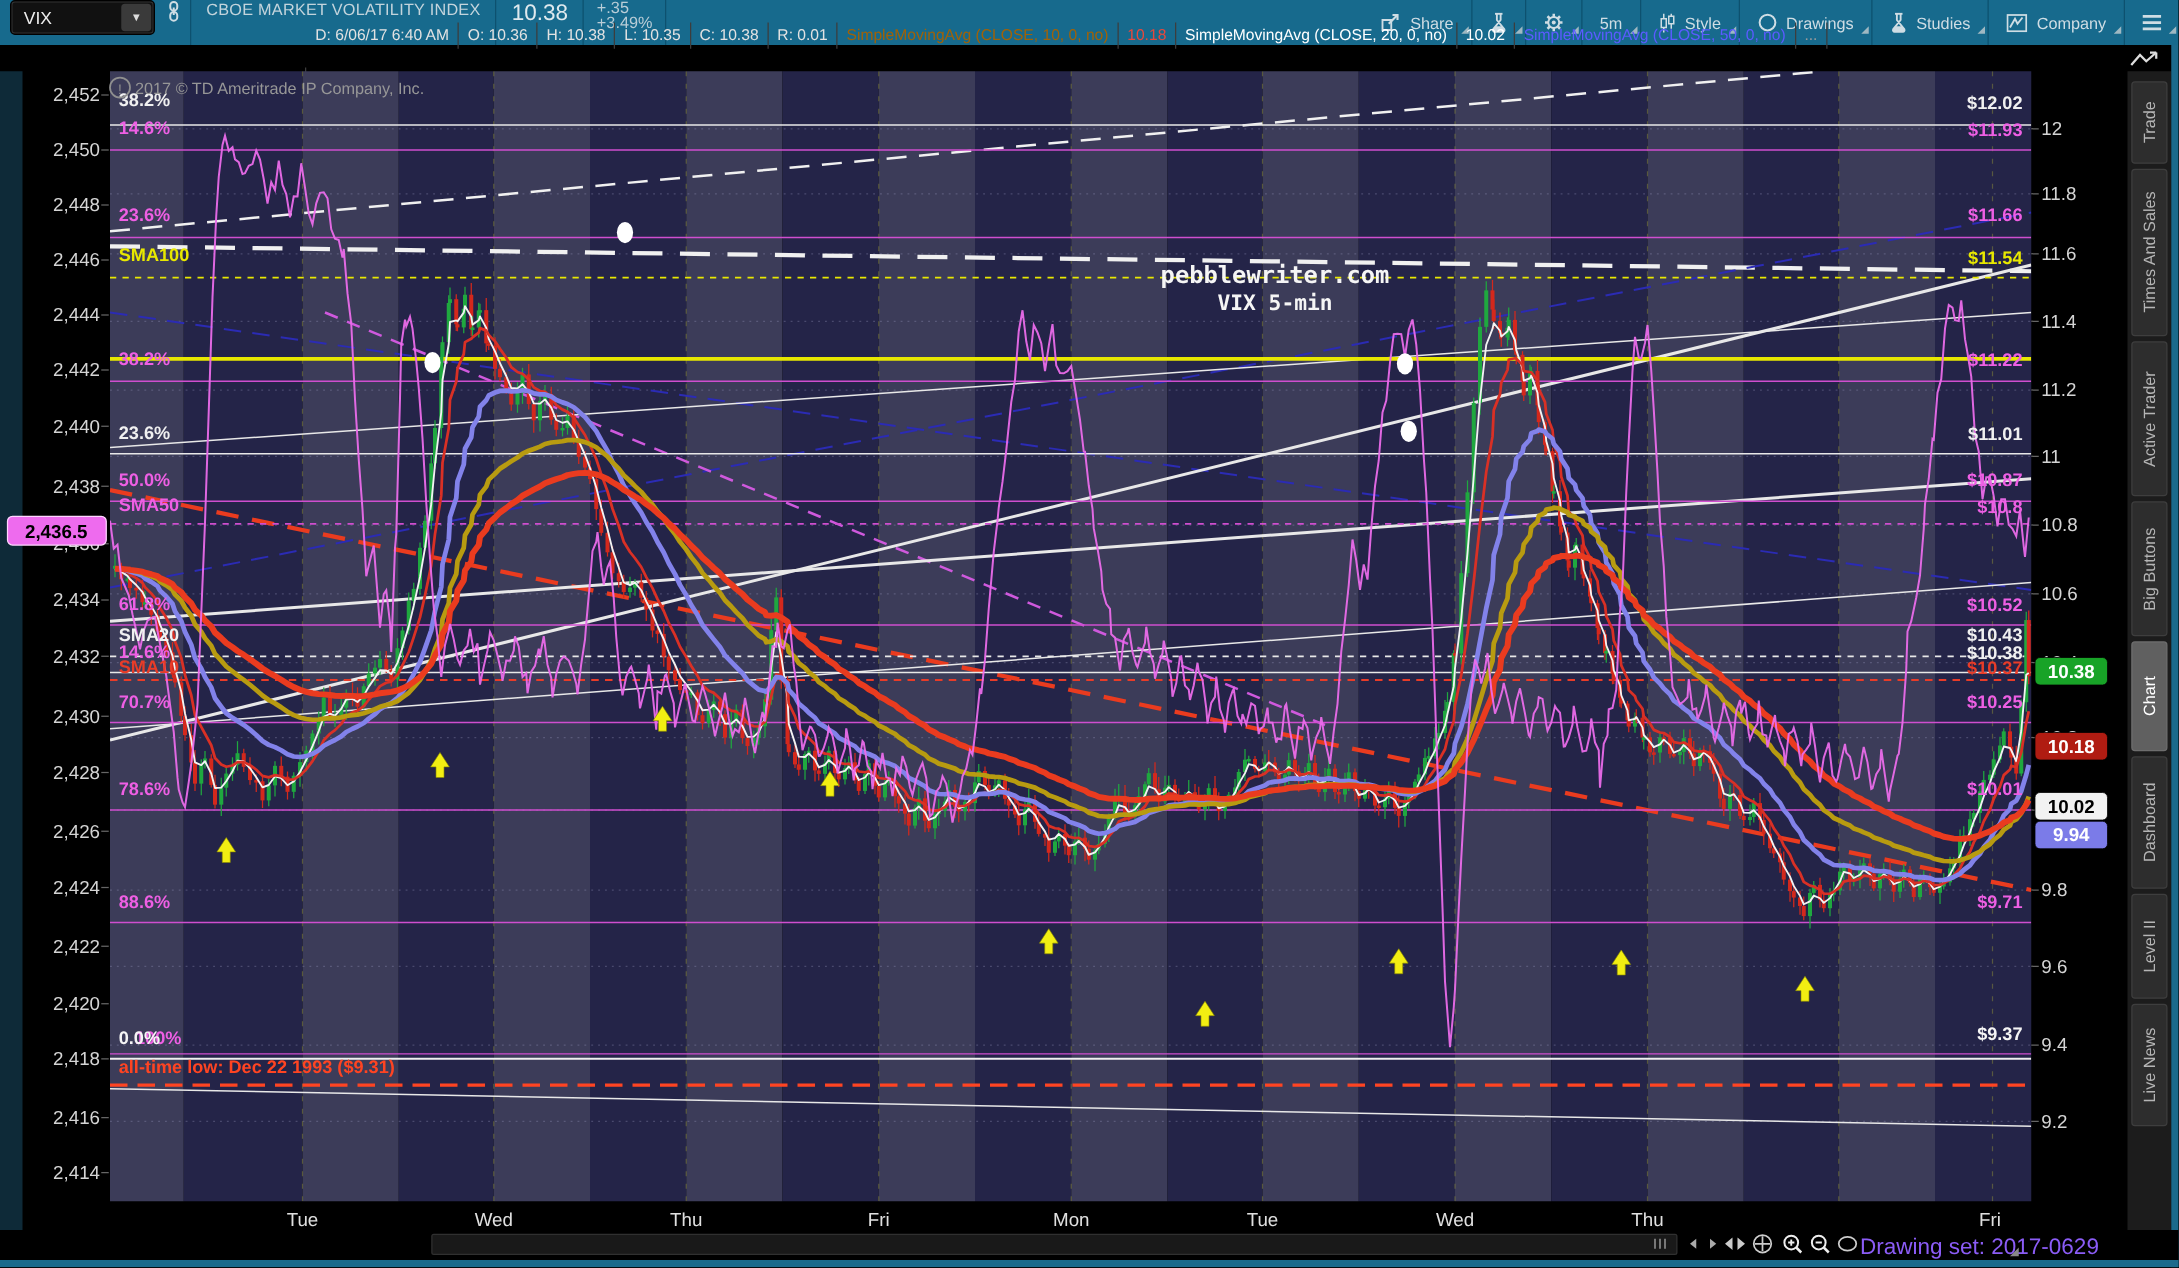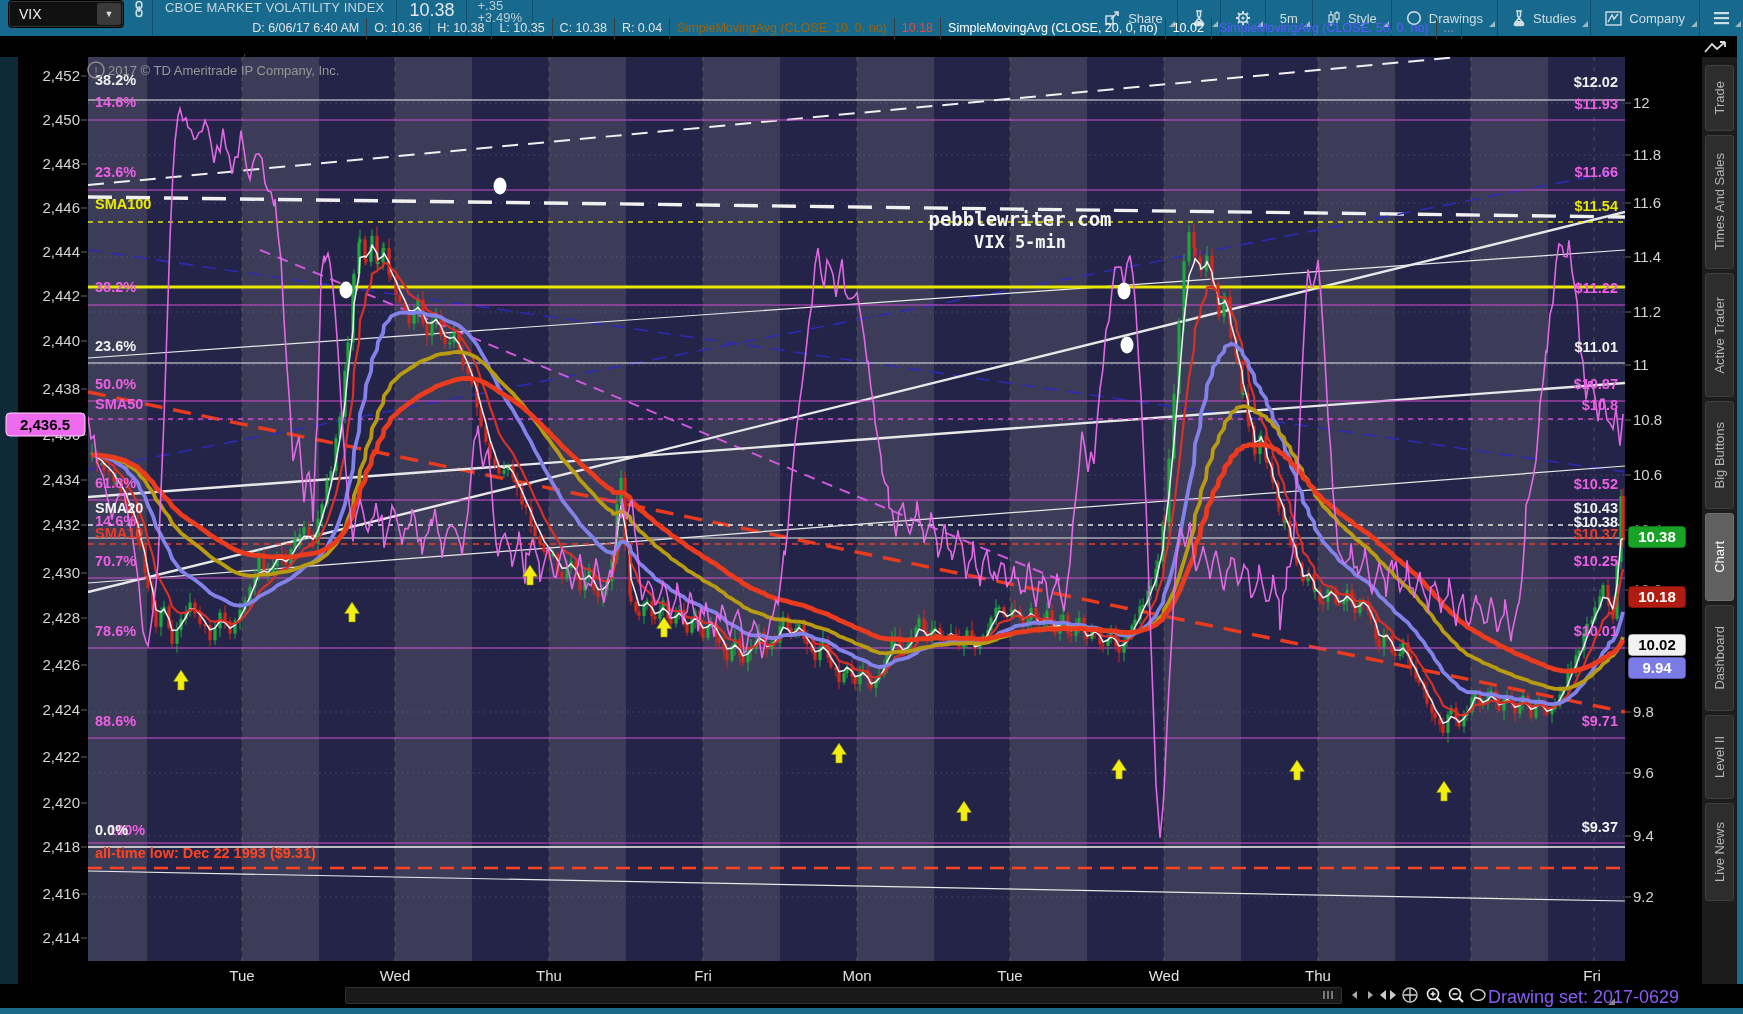--- a/index.html
+++ b/index.html
@@ -181,21 +181,21 @@
 
   <div class="chead">
     <div class="pad"></div>
     <div id="chead-segs" style="display:flex;">
         <div class="cseg b" style="color: rgb(255, 255, 255); margin-top: 36px;">VIX 10 d 5m</div>
         <div class="cseg" style="color: rgb(226, 226, 226);">D: 6/06/17 6:40 AM</div>
         <div class="cseg" style="color: rgb(226, 226, 226);">O: 10.36</div>
         <div class="cseg" style="color: rgb(226, 226, 226);">H: 10.38</div>
         <div class="cseg" style="color: rgb(226, 226, 226);">L: 10.35</div>
         <div class="cseg" style="color: rgb(226, 226, 226);">C: 10.38</div>
-        <div class="cseg" style="color: rgb(226, 226, 226);">R: 0.04</div>
+        <div class="cseg" style="color: rgb(226, 226, 226);">R: 0.01</div>
         <div class="cseg" style="color: #a16207;">SimpleMovingAvg (CLOSE, 10, 0, no)</div>
         <div class="cseg" style="color: rgb(232, 72, 60);">10.18</div>
         <div class="cseg" style="color: rgb(255, 255, 255);">SimpleMovingAvg (CLOSE, 20, 0, no)</div>
         <div class="cseg" style="color: rgb(255, 255, 255);">10.02</div>
         <div class="cseg" style="color: rgb(91, 91, 255);">SimpleMovingAvg (CLOSE, 50, 0, no)</div>
         <div class="cseg" style="color: rgb(154, 154, 154);">...</div>
       </div>
     <div class="sp"></div>
     <span class="tb-ic" style="margin-right:14px;">
       <svg width="26" height="16" viewBox="0 0 26 16">

